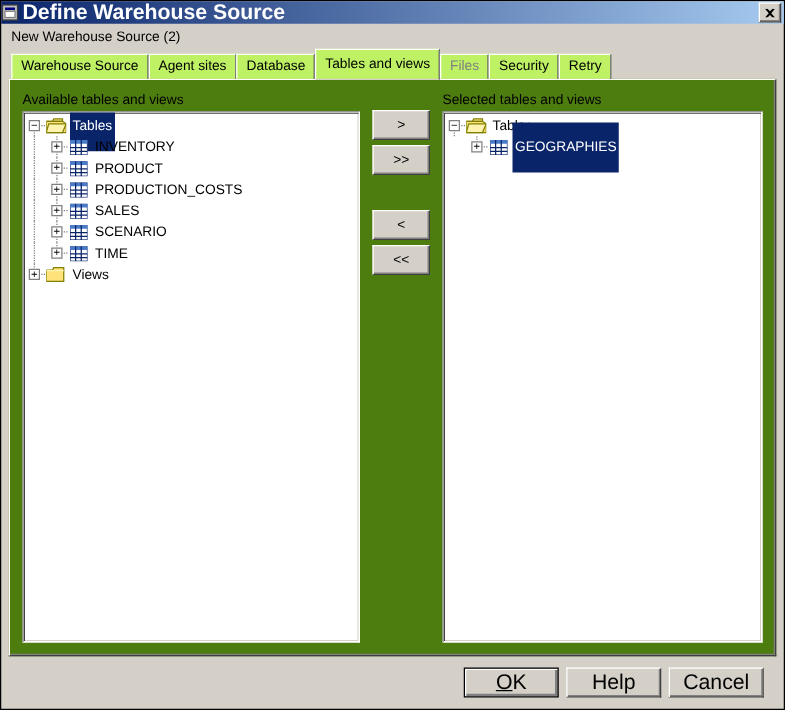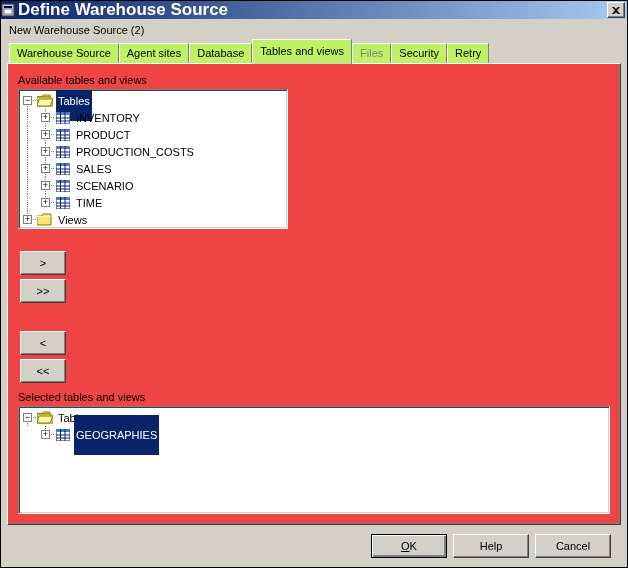--- a/index.html
+++ b/index.html
@@ -106,32 +106,32 @@
     padding-bottom: 4px;
     margin-bottom: -1px;
     height: 14px;
     z-index: 3;
   }
   .tab.disabled {
     color: #808080;
   }
   .tabpane {
     flex: 1;
-    background: #ef4444;
+    background: #4d7c0f;
     border-top: 1px solid #fff;
     border-left: 1px solid #fff;
     border-right: 1px solid #404040;
     border-bottom: 1px solid #404040;
     box-shadow: inset -1px -1px 0 #808080;
     margin-top: 0;
     padding: 10px;
     position: relative;
     z-index: 1;
     display: flex;
-    flex-direction: column;
+    flex-direction: row;
     gap: 8px;
     box-sizing: border-box;
   }
   .column {
     display: flex;
     flex-direction: column;
   }
   .column .col-label {
     margin-bottom: 3px;
     color: #000;
@@ -272,21 +272,21 @@
     gap: 6px;
     padding-right: 10px;
   }
   .dlgbtn {
     width: 74px;
     height: 22px;
     background: #d4d0c8;
     border: 1px solid;
     border-color: #fff #404040 #404040 #fff;
     box-shadow: inset -1px -1px 0 #808080, inset 1px 1px 0 #d4d0c8;
-    font-size: 11px;
+    font-size: 17px;
     color: #000;
     display: flex;
     align-items: center;
     justify-content: center;
   }
   .dlgbtn.default {
     border: 1px solid #000;
     box-shadow: inset 1px 1px 0 #fff, inset -1px -1px 0 #808080, inset -2px -2px 0 #808080;
   }
   .underline { text-decoration: underline; }

